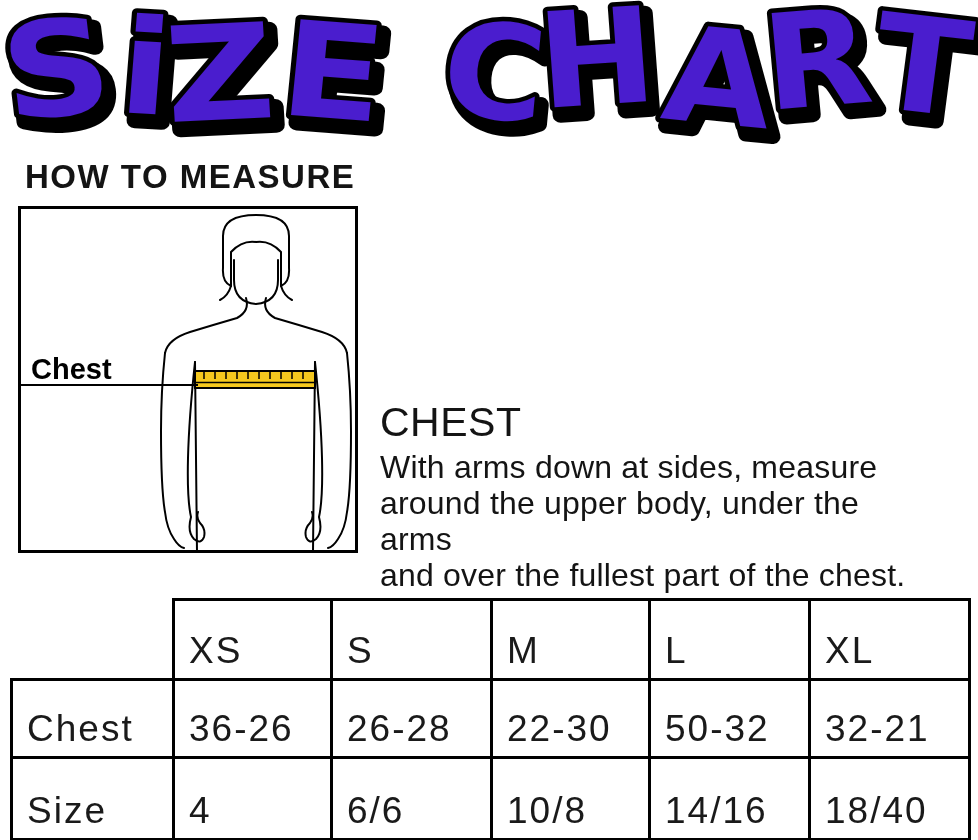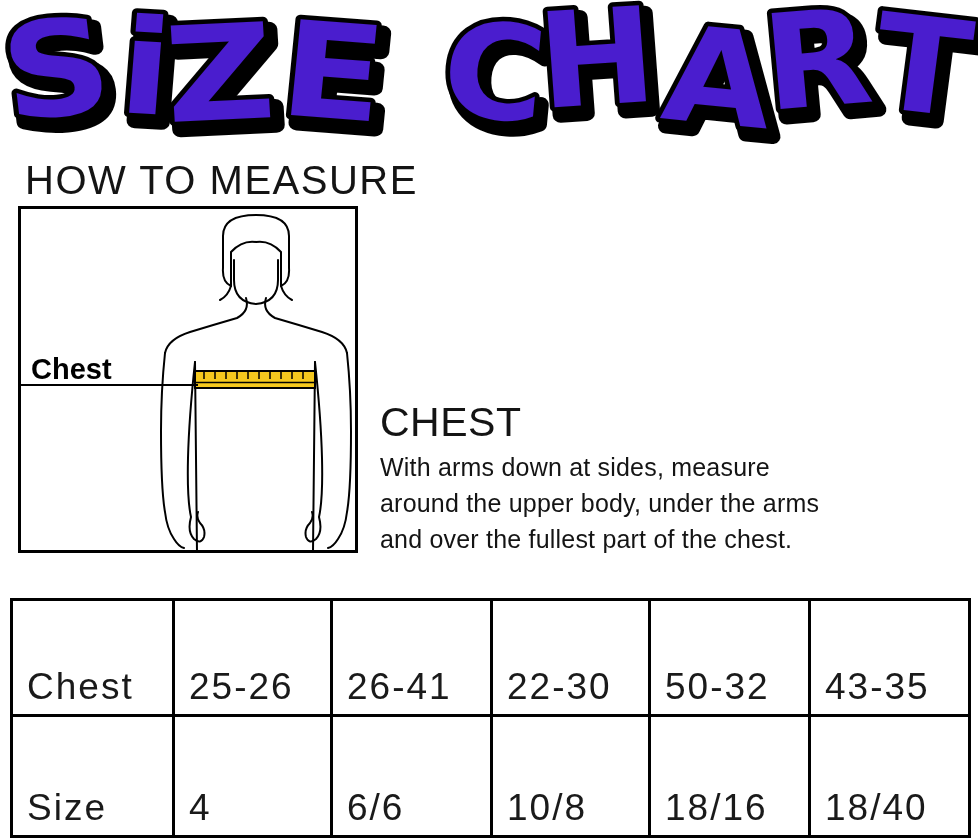--- a/index.html
+++ b/index.html
@@ -17,41 +17,41 @@
   .title-svg{position:absolute;left:0;top:0;width:978px;height:158px;display:block;}
   .title-svg text{
     font-family:"DejaVu Sans",sans-serif;font-weight:bold;font-size:132px;
     stroke-linejoin:round;stroke-linecap:round;
   }
   .title-svg .shadow text{fill:var(--outline);stroke:var(--outline);stroke-width:15px;}
   .title-svg .front text{fill:var(--title-fill);stroke:var(--outline);stroke-width:9px;paint-order:stroke;}
   
   .howto{
     position:absolute;left:25px;top:158px;
-    font-size:40px;font-weight:400;letter-spacing:1.5px;white-space:nowrap;
+    font-size:33px;font-weight:700;letter-spacing:1.5px;white-space:nowrap;
   }
   
   .figure-svg{position:absolute;left:18px;top:206px;width:340px;height:347px;display:block;}
   .figure-svg .stroke{fill:none;stroke:#000;stroke-width:2px;stroke-linecap:round;stroke-linejoin:round;}
   .figure-svg .frame{fill:none;stroke:#000;stroke-width:3px;}
   .figure-svg .hair{fill:#ffffff;stroke:#000;stroke-width:2px;stroke-linejoin:round;}
   .figure-svg .tape{fill:var(--tape-yellow);stroke:#000;stroke-width:2px;}
   .figure-svg .tick{stroke:#000;stroke-width:1.5px;}
   .figure-svg .leader{stroke:#000;stroke-width:2px;}
   .figure-svg .fig-label{
     font-family:"Liberation Sans",sans-serif;font-weight:700;font-size:29px;fill:#000;
   }
   
   .chest-heading{
     position:absolute;left:380px;top:399px;
     font-size:41px;font-weight:400;letter-spacing:0.5px;white-space:nowrap;
   }
   .chest-body{
     position:absolute;left:380px;top:449px;width:560px;
-    font-size:25px;line-height:36px;letter-spacing:0.2px;white-space:pre-line;
+    font-size:32px;line-height:36px;letter-spacing:0.2px;white-space:pre-line;
   }
   
   .size-table{
     position:absolute;left:10px;top:598px;
     border-collapse:collapse;table-layout:fixed;width:958px;height:240px;
   }
   .size-table td{
     border:3px solid #000;vertical-align:bottom;
     padding:0 6px 6px 14px;font-size:37px;letter-spacing:2px;color:#1a1a1a;
     overflow:hidden;white-space:nowrap;
@@ -133,30 +133,38 @@
 <table class="size-table">
   <colgroup>
     <col class="c0">
       <col class="c1">
       <col class="c2">
       <col class="c3">
       <col class="c4">
       <col class="c5">
   </colgroup>
   <tbody>
+      <tr class="hdr">
+    <td class="blank"></td>
+    <td>XS</td>
+    <td>S</td>
+    <td>M</td>
+    <td>L</td>
+    <td>XL</td>
+  </tr>
   <tr class="r1">
     <td>Chest</td>
-    <td>25-26</td>
-    <td>26-41</td>
+    <td>36-26</td>
+    <td>26-28</td>
     <td>22-30</td>
     <td>50-32</td>
-    <td>43-35</td>
+    <td>32-21</td>
   </tr>
   <tr class="r2">
     <td>Size</td>
     <td>4</td>
     <td>6/6</td>
     <td>10/8</td>
-    <td>18/16</td>
+    <td>14/16</td>
     <td>18/40</td>
   </tr>
 </tbody>
   </table>
 
 </body></html>

